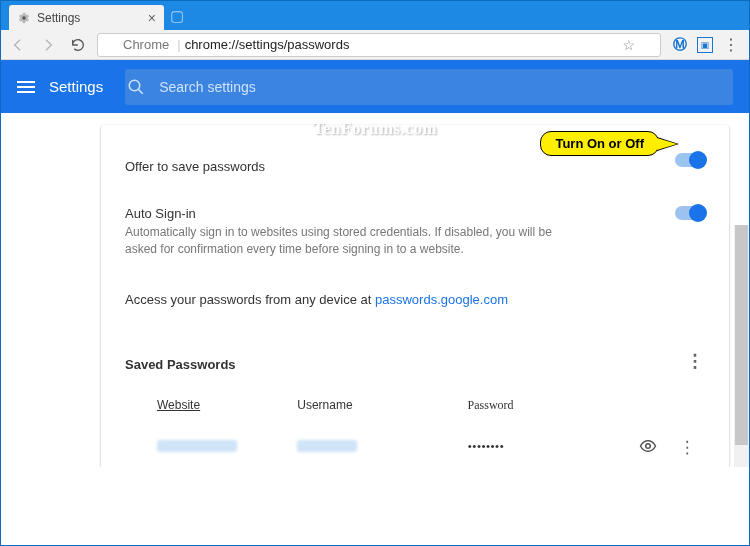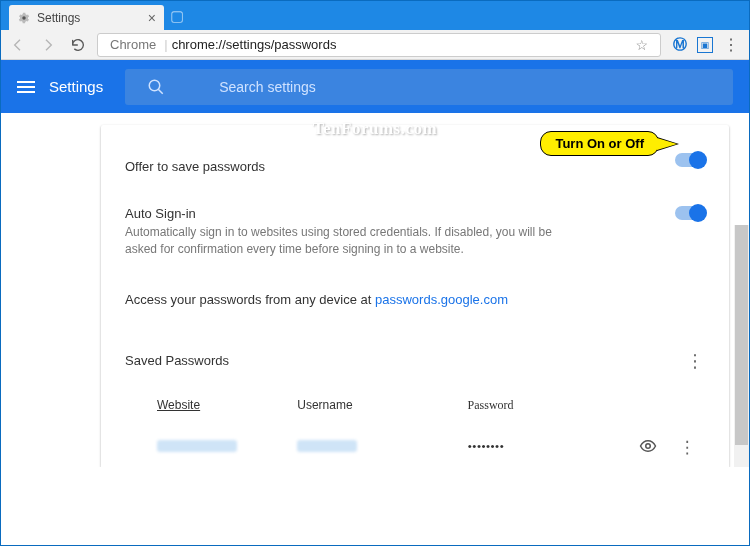--- a/index.html
+++ b/index.html
@@ -11,34 +11,34 @@
 .newtab { color: #fff; opacity: .6; width: 22px; text-align: center; font-size: 15px; align-self: center; margin-left: 2px; }
 .win-area { margin-left: auto; display: flex; align-items: center; color: #fff; height: 29px; }
 .user { font-size: 12px; margin-right: 12px; }
 .winbtn { width: 40px; height: 29px; display: flex; align-items: center; justify-content: center; font-size: 11px; }
 .winbtn svg { width: 11px; height: 11px; stroke: #fff; fill: none; stroke-width: 1; }
 
 .toolbar { height: 30px; background: #f2f2f2; display: flex; align-items: center; padding: 0 6px; gap: 8px; border-bottom: 1px solid #d7d7d7; }
 .toolbtn { width: 22px; height: 22px; display: flex; align-items: center; justify-content: center; border-radius: 50%; }
 .toolbtn svg { width: 16px; height: 16px; stroke: #5a5a5a; fill: none; stroke-width: 2; }
 .back { opacity: .4; }
-.addr { flex: 1; height: 24px; background: #fff; border: 1px solid #ccc; border-radius: 3px; display: flex; align-items: center; padding: 0 12px; font-size: 13px; }
+.addr { flex: 1; height: 24px; background: #fff; border: 1px solid #ccc; border-radius: 3px; display: flex; align-items: center; padding: 0 25px; font-size: 13px; }
 .addr .origin { color: #777; margin-right: 4px; }
 .addr .path { color: #222; }
 .addr .star { margin-left: auto; color: #888; font-size: 14px; }
 .rightbtns { display: flex; align-items: center; gap: 10px; padding: 0 4px; }
 .malw { color: #1976d2; font-weight: bold; font-size: 14px; }
 .ext-icon { width: 16px; height: 16px; border: 1px solid #1976d2; color: #1976d2; font-size: 9px; display: flex; align-items: center; justify-content: center; }
 .menu-dots { color: #5a5a5a; font-size: 16px; }
 
 .bluebar { height: 53px; background: #1a73e8; display: flex; align-items: center; padding: 0 16px; gap: 14px; }
 .hamburger { width: 18px; display: flex; flex-direction: column; gap: 3px; }
 .hamburger span { height: 2px; background: #fff; }
 .settings-label { color: #fff; font-size: 15px; font-weight: 500; }
-.searchbox { flex: 1; max-width: 610px; height: 36px; background: #3b84e0; border-radius: 3px; display: flex; align-items: center; padding: 0 22px; color: #cfe2ff; margin-left: 8px; gap: 40px; }
+.searchbox { flex: 1; max-width: 610px; height: 36px; background: #3b84e0; border-radius: 3px; display: flex; align-items: center; padding: 0 2px; color: #cfe2ff; margin-left: 8px; }
 .searchbox svg { width: 18px; height: 18px; stroke: #cfe2ff; fill: none; stroke-width: 2; margin-right: 14px; }
 .searchbox span { font-size: 14px; }
 
 .stage { background: #fff; height: 354px; position: relative; overflow: hidden; }
 .watermark { position: absolute; top: 6px; left: 50%; transform: translateX(-50%); color: #fff; font-family: "Comic Sans MS", cursive; font-weight: bold; font-size: 17px; text-shadow: 1px 1px 2px rgba(0,0,0,.3); z-index: 5; letter-spacing: .5px; }
 .panel { position: absolute; left: 100px; top: 12px; right: 20px; bottom: 0; background: #fff; box-shadow: 0 1px 3px rgba(0,0,0,.12), 0 1px 2px rgba(0,0,0,.24); border-radius: 2px 2px 0 0; padding: 12px 24px 0 24px; overflow: hidden; }
 .panel-head { display: flex; align-items: center; height: 46px; }
 .panel-head .backarr { width: 20px; margin-right: 16px; color: #555; }
 .panel-head .title { font-size: 15px; color: #333; font-weight: 500; }
 .panel-head .help { margin-left: auto; width: 18px; height: 18px; border: 2px solid #666; border-radius: 50%; display: flex; align-items: center; justify-content: center; font-size: 11px; color: #666; }
@@ -51,21 +51,21 @@
 .row .rowdesc { font-size: 12px; color: #777; margin-top: 3px; max-width: 440px; line-height: 1.4; }
 .toggle { position: absolute; right: 0; top: 16px; width: 30px; height: 14px; background: #9cc2ef; border-radius: 10px; }
 .toggle .knob { position: absolute; right: -2px; top: -2px; width: 18px; height: 18px; background: #1a73e8; border-radius: 50%; }
 .linktext { font-size: 13px; color: #333; }
 .linktext a { color: #1a73e8; text-decoration: none; }
 
 .callout { position: absolute; right: 46px; top: -6px; background: #ffee00; border: 1.5px solid #000; border-radius: 11px; padding: 4px 14px; font-size: 13px; font-weight: bold; color: #000; z-index: 3; }
 .callout::after { content: ""; position: absolute; right: -19px; top: 50%; transform: translateY(-50%); width: 0; height: 0; border-left: 20px solid #ffee00; border-top: 6px solid transparent; border-bottom: 6px solid transparent; }
 .callout::before { content: ""; position: absolute; right: -21px; top: 50%; transform: translateY(-50%); width: 0; height: 0; border-left: 22px solid #000; border-top: 7px solid transparent; border-bottom: 7px solid transparent; z-index: -1; }
 
-.section-head { font-size: 13px; color: #333; font-weight: 400; padding: 26px 0 14px 0; display: flex; align-items: center; }
+.section-head { font-size: 13px; color: #333; font-weight: 700; padding: 26px 0 14px 0; display: flex; align-items: flex-end; }
 .section-head .kebab { margin-left: auto; color: #666; font-size: 18px; width: 20px; text-align: center; }
 .tbl { width: 100%; }
 .tbl th { text-align: left; font-size: 12px; color: #333; font-weight: 500; padding: 10px 0; }
 .tbl td { font-size: 13px; color: #333; padding: 12px 0; }
 .tbl .col-w { width: 160px; padding-left: 30px; text-decoration: underline; }
 .tbl .col-u { width: 160px; }
 .tbl .col-p { width: 150px; font-family: Liberation Serif, serif; }
 .tbl .col-e { width: 40px; text-align: center; }
 .tbl .col-k { width: 30px; text-align: center; font-size: 17px; color: #666; }
 .blur { display: inline-block; height: 12px; border-radius: 3px; background: #cfe4f7; filter: blur(1.5px); }

